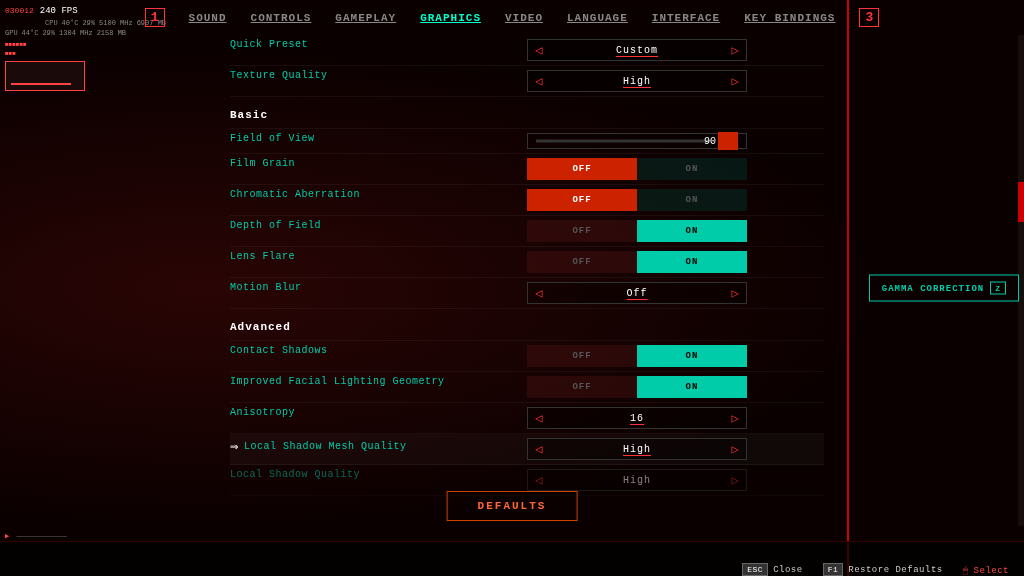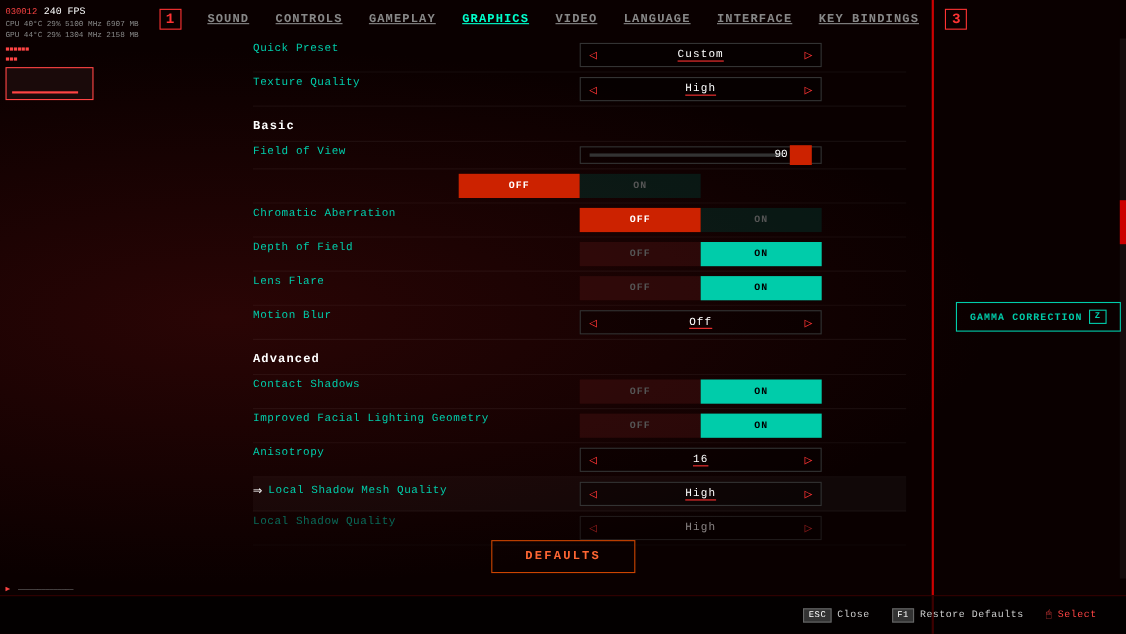--- a/index.html
+++ b/index.html
@@ -291,23 +291,23 @@
     
     .bottom-bar {
       position: absolute;
       bottom: 0;
       left: 0;
       right: 0;
       height: 35px;
       background: rgba(0,0,0,0.7);
       border-top: 1px solid #330000;
       display: flex;
-      align-items: center;
+      align-items: flex-end;
       justify-content: flex-end;
-      padding: 0 27px;
+      padding: 0 15px;
       gap: 20px;
       z-index: 10;
       margin-top: 12px;
     }
 
     .bottom-action {
       display: flex;
       align-items: center;
       gap: 5px;
       font-size: 9px;
@@ -376,21 +376,21 @@
 </head>
 <body>
 
 <div class="bg-overlay"></div>
 
 <div class="hud-top-left">
   <div style="display:flex; gap:6px; align-items:baseline;">
     <span style="color:#ff4444; font-size:8px;">030012</span>
     <span class="fps">240 FPS</span>
   </div>
-  <div style="display:flex; gap:4px; font-size:7px; color:#888; margin-top:1px;">
+  <div style="display:flex; gap:4px; font-size:7px; color:#888; margin-top:1px;margin-left:40px;">
     <span>CPU</span>
     <span>40°C</span>
     <span>29%</span>
     <span>5100 MHz</span>
     <span>6907 MB</span>
   </div>
   <div style="display:flex; gap:4px; font-size:7px; color:#888; margin-top:1px;">
     <span>GPU</span>
     <span>44°C</span>
     <span>29%</span>
@@ -459,20 +459,21 @@
     <div class="settings-control">
       <div class="fov-control">
         <div class="fov-track"></div>
         <div class="fov-value">90</div>
         <div class="fov-thumb"></div>
       </div>
     </div>
   </div>
 
   <div class="settings-row">
+    <div class="settings-label">Film Grain</div>
     <div class="settings-control">
       <div class="toggle-control">
         <div class="toggle-off active">OFF</div>
         <div class="toggle-on inactive">ON</div>
       </div>
     </div>
   </div>
 
   <div class="settings-row">
     <div class="settings-label">Chromatic Aberration</div>

